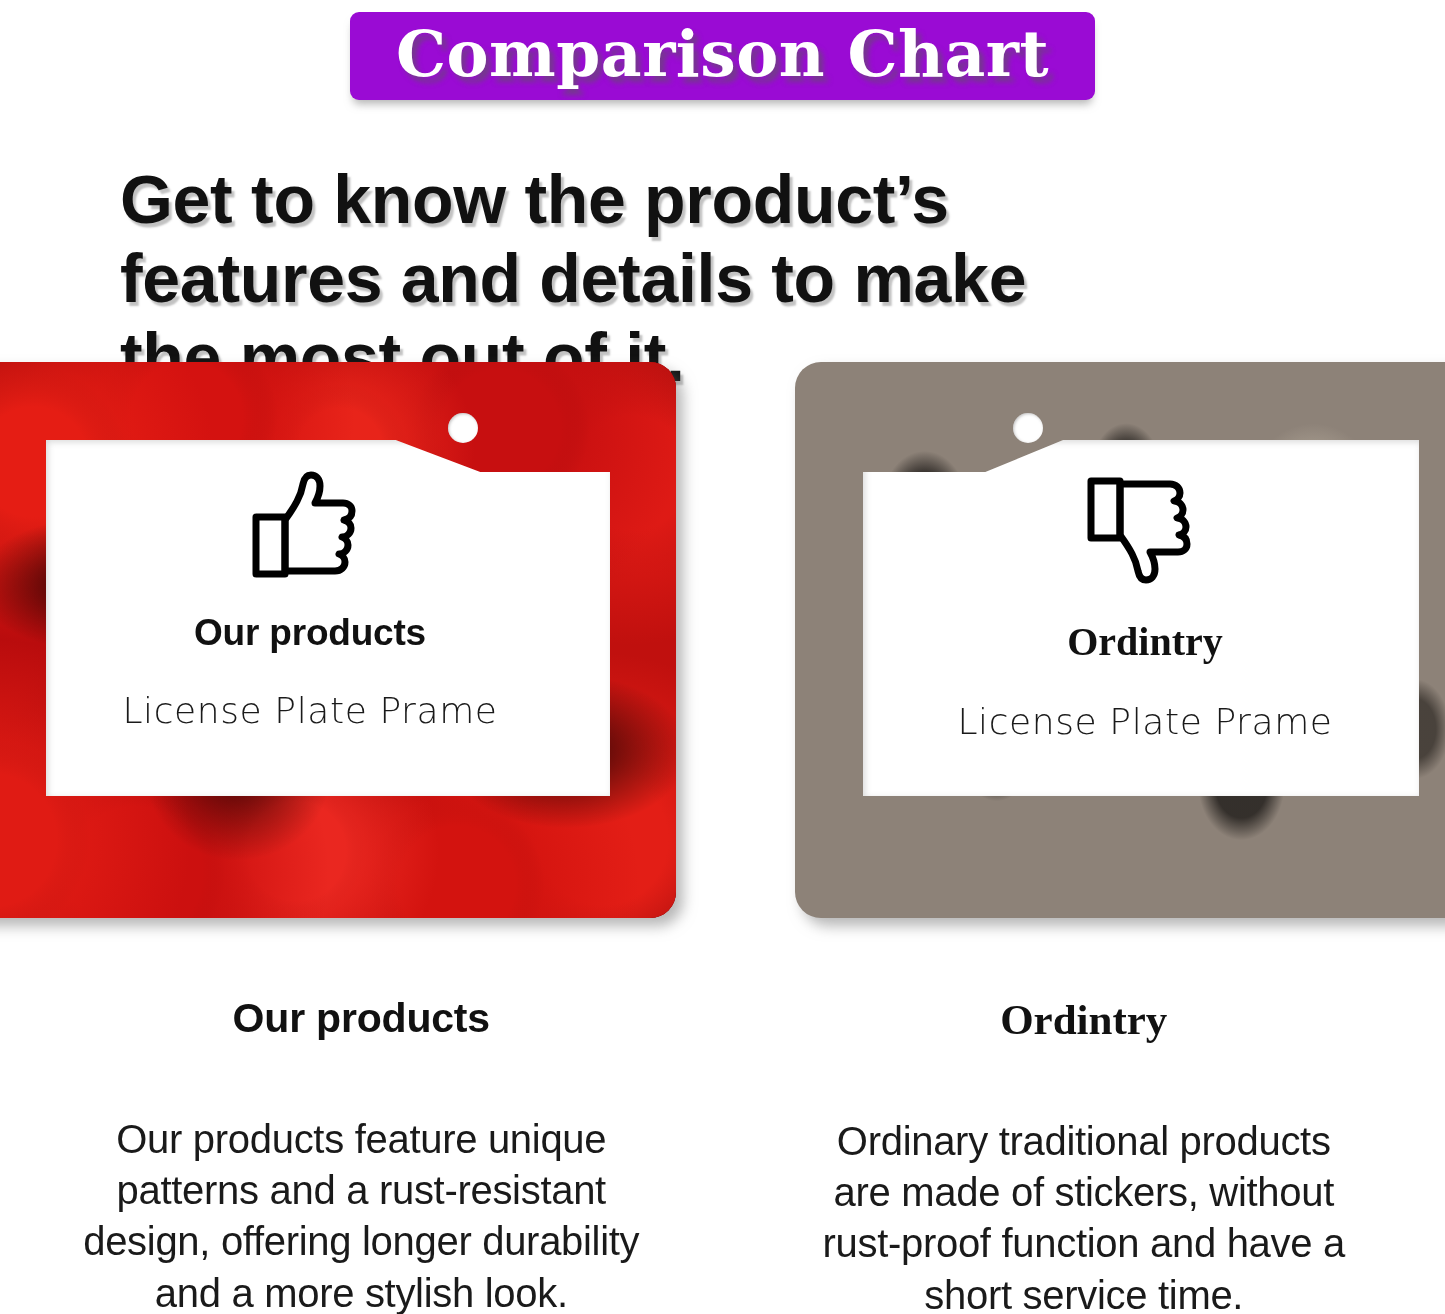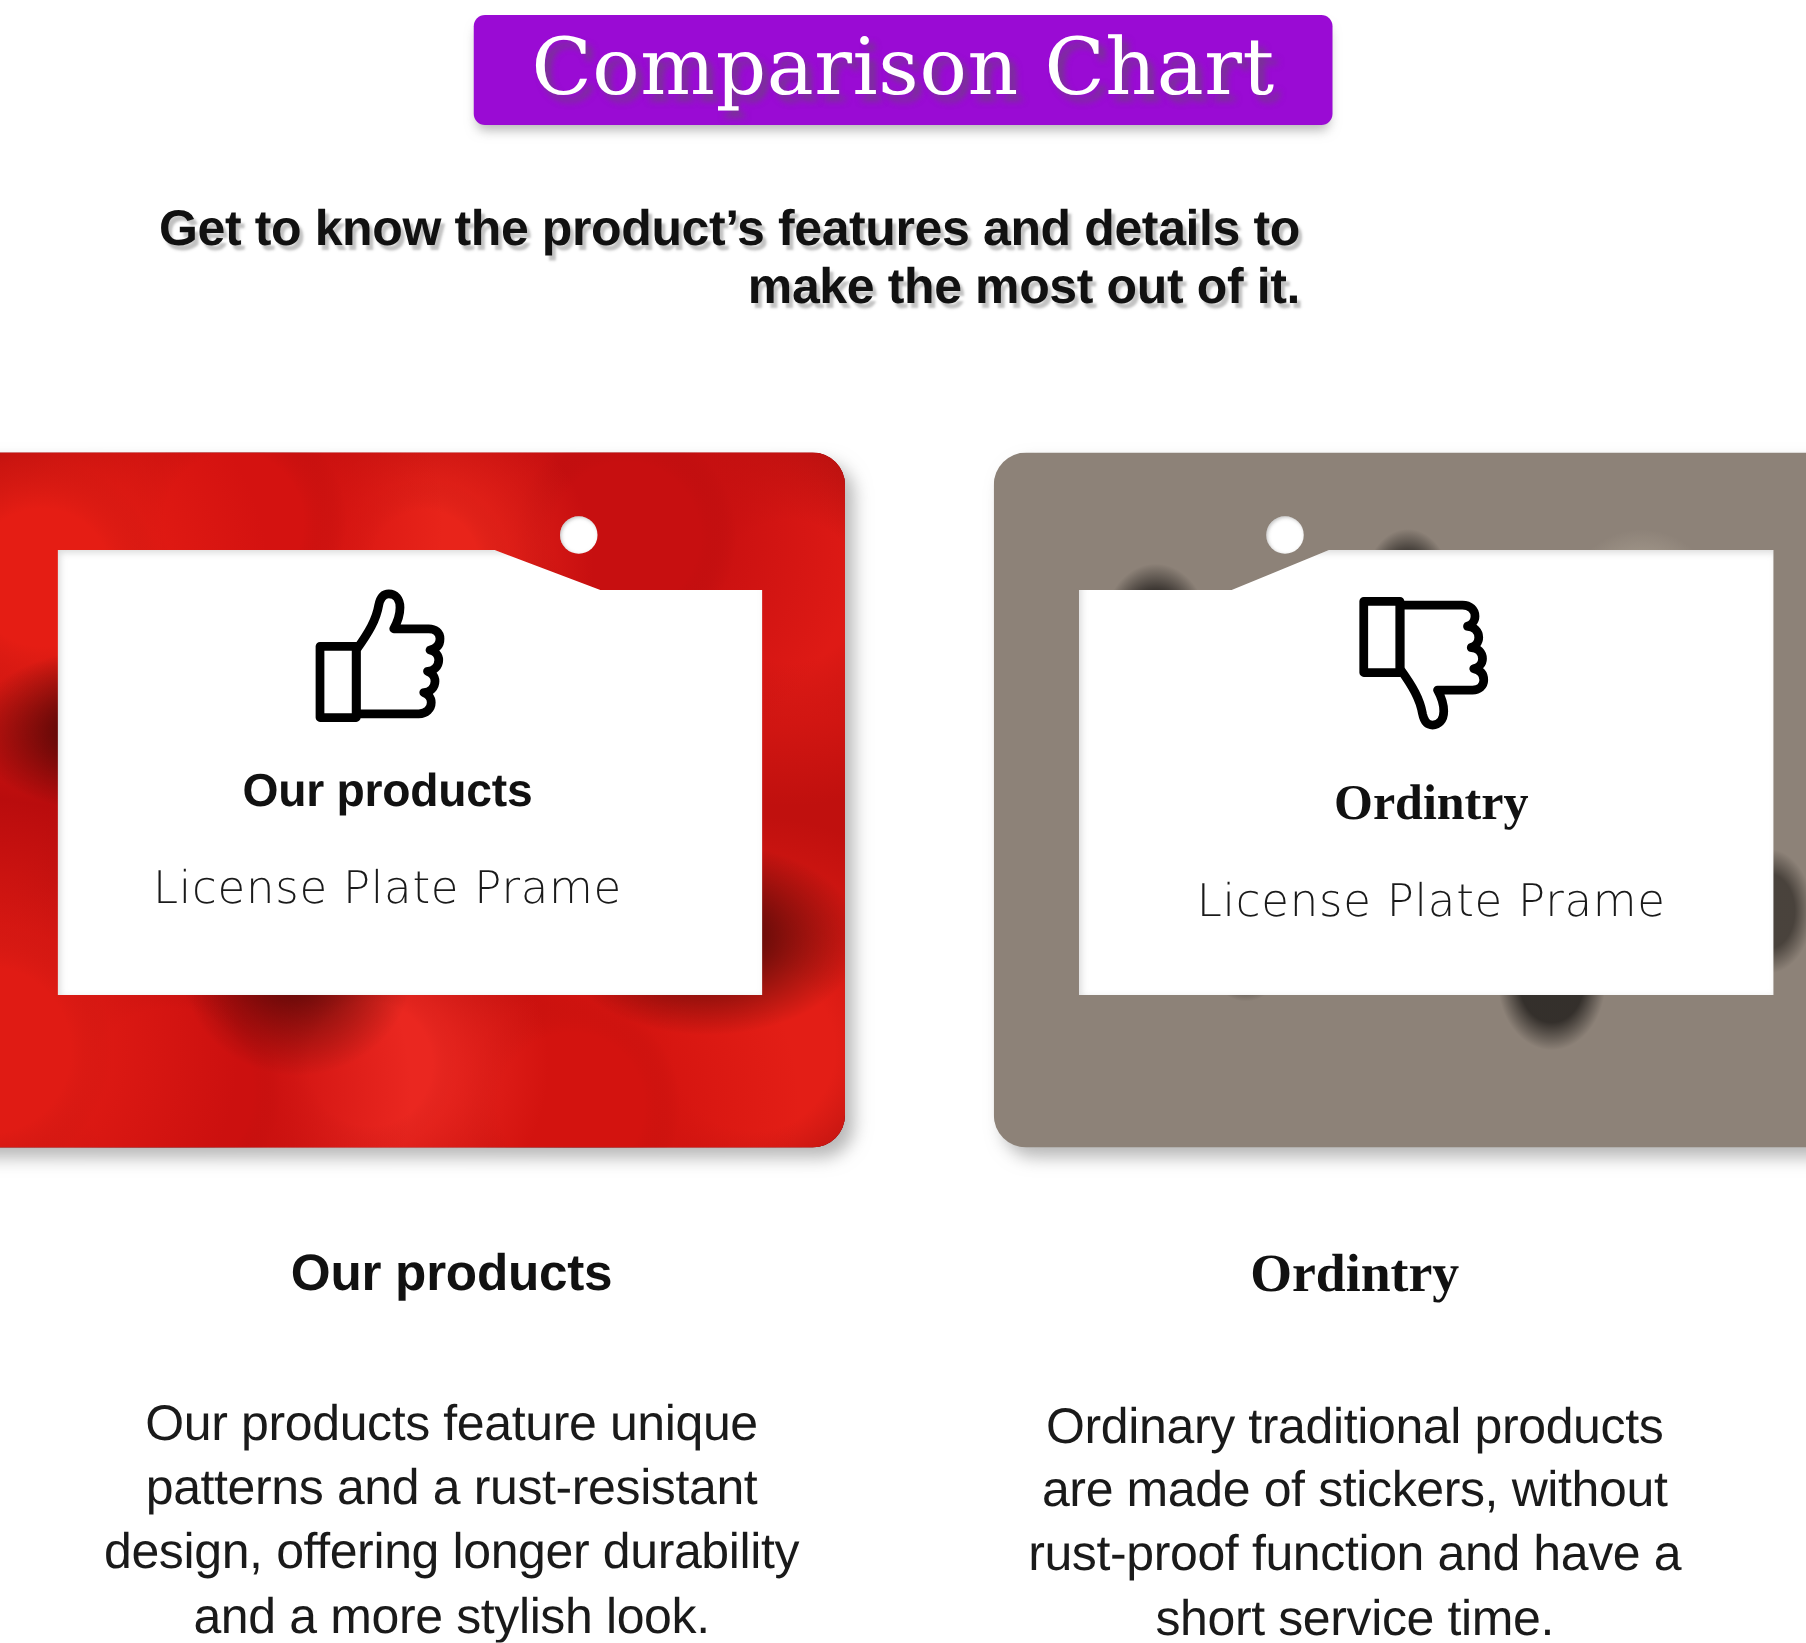--- a/index.html
+++ b/index.html
@@ -17,36 +17,36 @@
     display:flex; justify-content:center;
   }
   .banner{
     background:#9a0bd4;
     border-radius:9px;
     padding:9px 46px 13px 46px;
     box-shadow: 0 7px 9px -3px rgba(120,120,120,.55);
   }
   .banner-text{
     font-family:"DejaVu Serif", serif;
-    font-weight:400;
+    font-weight:700;
     font-size:63px;
     line-height:1.05;
     color:#ffffff;
     letter-spacing:.5px;
     text-shadow: 5px 6px 5px rgba(90,90,90,.55);
     white-space:nowrap;
   }
 
   
   .subtitle{
     position:absolute; left:0; top:160px; width:1160px;
-    text-align:right;
+    text-align:left;
     font-family:"Liberation Sans", sans-serif;
     font-weight:700;
-    font-size:40px;
+    font-size:68px;
     line-height:1.16;
     color:#111111;
     letter-spacing:-.3px;
     text-shadow: 3px 4px 2px rgba(120,120,120,.45);
     padding:0 120px;
   }
 
   
   .frames{ position:absolute; left:0; top:362px; width:1445px; height:560px; }
 

